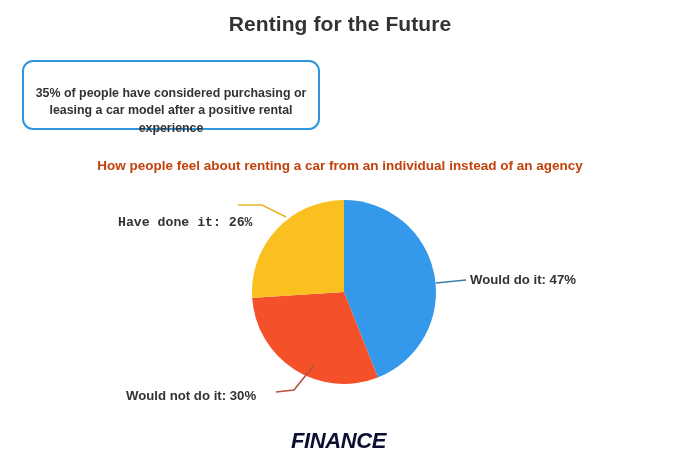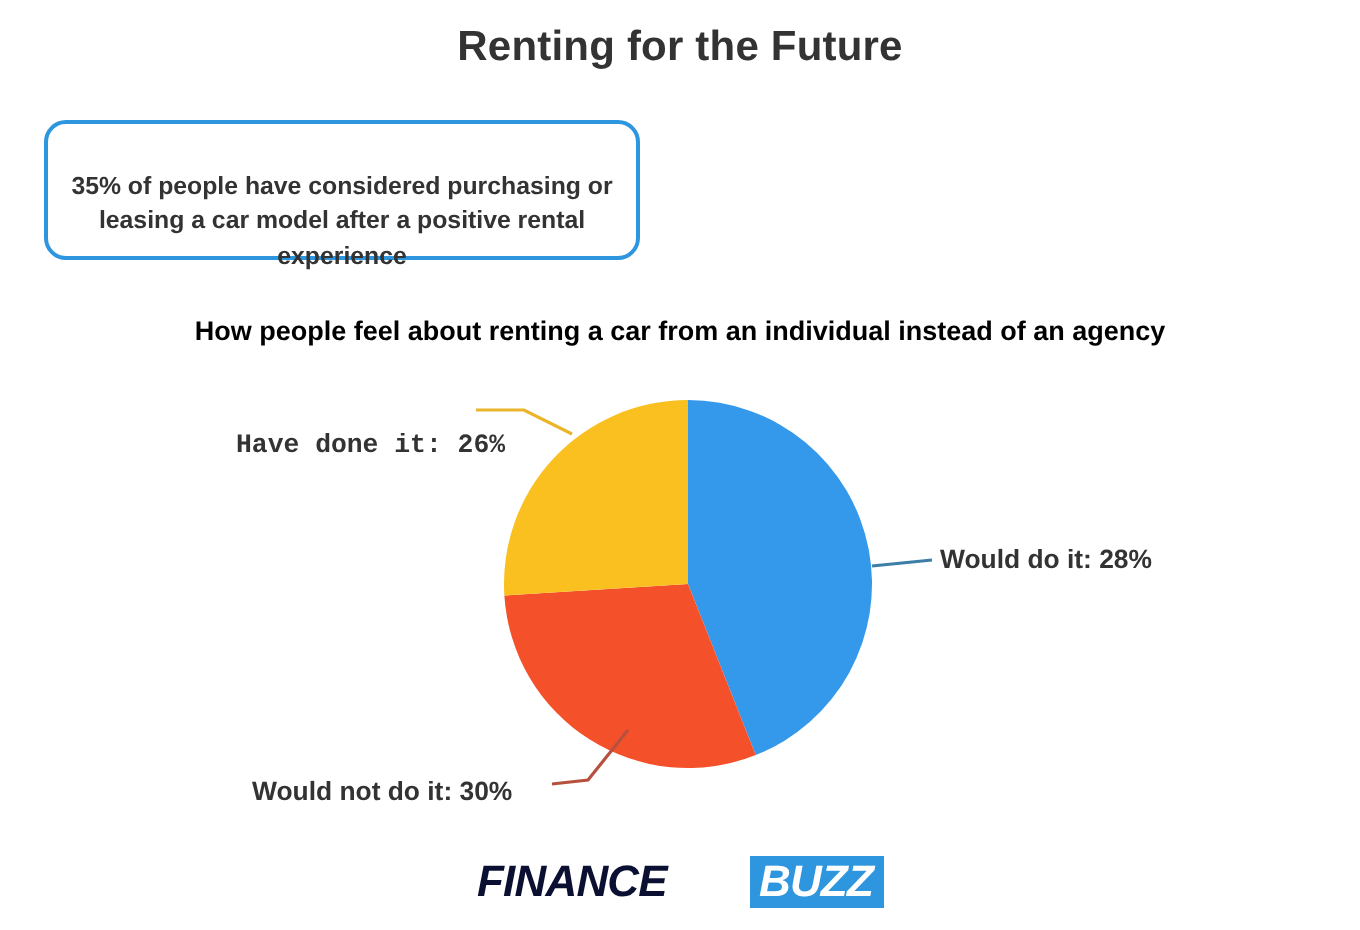--- a/index.html
+++ b/index.html
@@ -60,21 +60,21 @@
 
   
   .chart-subtitle {
     position: absolute;
     left: 0;
     top: 158px;
     width: 680px;
     text-align: center;
     font-size: 13.5px;
     font-weight: bold;
-    color: #000000;
+    color: #c2410c;
   }
 
   
   .chart-area {
     position: absolute;
     left: 0;
     top: 185px;
     width: 680px;
     height: 215px;
   }
@@ -156,24 +156,23 @@
       <path fill="none" stroke="#e9b52a" stroke-width="1.6" d="M 286 32 L 262 20 L 238 20"></path>
 
       <path fill="none" stroke="#3d7ea8" stroke-width="1.6" d="M 436 98 L 466 95"></path>
 
       <path fill="none" stroke="#b8503f" stroke-width="1.6" d="M 314 180 L 294 205 L 276 207"></path>
     </svg>
   </div>
 
   <div class="slice-label label-have-done">Have done it: 26%</div>
 
-  <div class="slice-label label-would-do">Would do it: 28%</div>
+  <div class="slice-label label-would-do">Would do it: 47%</div>
 
   <div class="slice-label label-would-not">Would not do it: 30%</div>
 
   <div class="logo">
     <span class="logo-inner">
       <span class="logo-finance">FINANCE</span>
-        <span class="logo-buzz">BUZZ</span>
     </span>
   </div>
 
 </div>
 
 </body></html>

